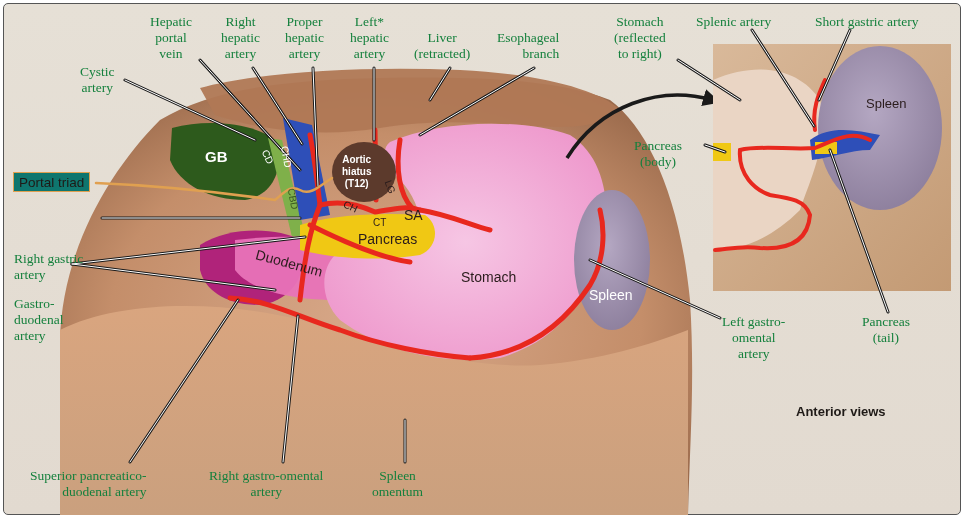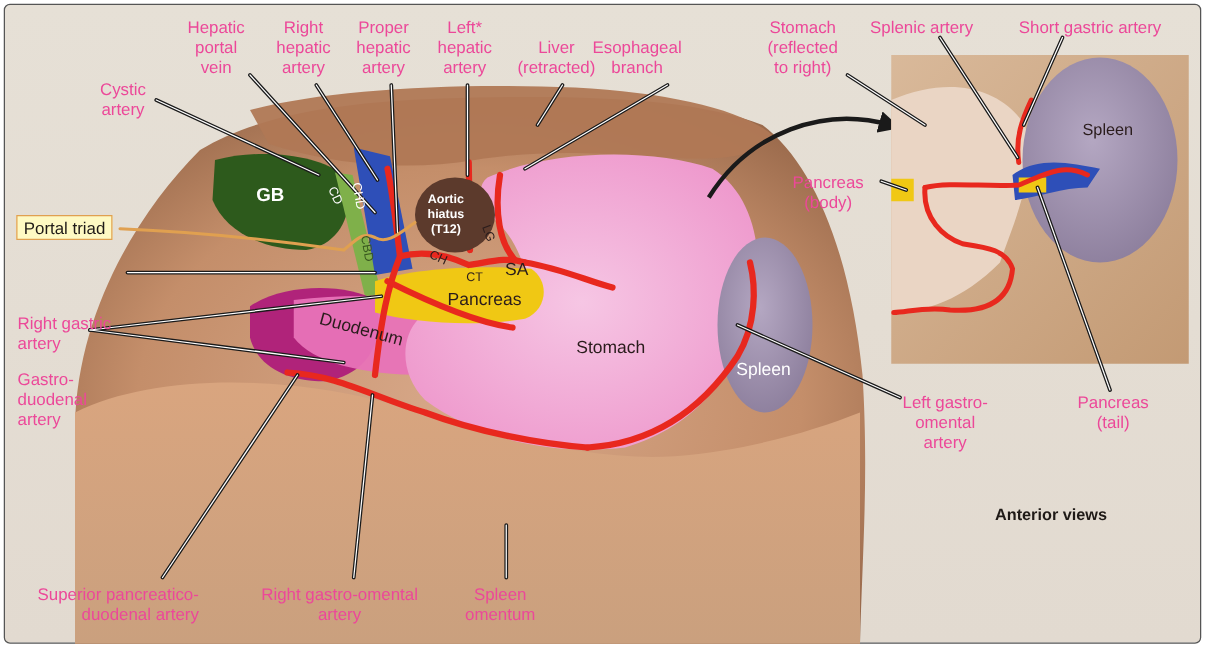--- a/index.html
+++ b/index.html
@@ -5,30 +5,30 @@
   html, body { margin:0; padding:0; background:#ffffff; }
   body { width:965px; height:518px; overflow:hidden; font-family:"Liberation Sans", sans-serif; }
   #figure {
     position:absolute; left:3px; top:3px; width:958px; height:512px;
     border:1.5px solid #555; border-radius:5px; box-sizing:border-box;
     background: linear-gradient(180deg, #e6e0d6 0%, #e2dad0 100%);
     overflow:hidden;
   }
   svg#art { position:absolute; left:0; top:0; width:965px; height:518px; }
   .lbl {
-    position:absolute; color:#ec4899; font-size:13.5px; line-height:16px;
-    text-align:center; white-space:nowrap;
+    position:absolute; color:#15803d; font-size:13.5px; line-height:16px;
+    text-align:center; white-space:nowrap;font-family:Liberation Serif, serif;
   }
   .lbl.left { text-align:left;margin-top:41px; }
   .inlbl { position:absolute; font-size:13px; line-height:14px; white-space:nowrap; }
   .w { color:#ffffff; }
   .d { color:#2a1c1c; }
   #portal-box {
     position:absolute; left:13px; top:172px; padding:2px 5px 1px 5px;
-    border:1.5px solid #e0a050; background:#fef9c3; font-size:13.5px; color:#1f1a17;
+    border:1.5px solid #e0a050; background:#0f766e; font-size:13.5px; color:#1f1a17;
   }
   #anterior { position:absolute; left:778px; top:404px; font-weight:bold; font-size:13px; color:#1f1a17;margin-left:18px; }
 </style>
 </head>
 <body>
 
 <div id="figure"></div>
 
 <svg id="art" viewBox="0 0 965 518" xmlns="http://www.w3.org/2000/svg">
   <defs>
@@ -168,21 +168,21 @@
   </div>
 <div class="lbl" style="left:350px;top:14px;">
     <span style="white-space:pre-line;display:block;">Left*
 hepatic
 artery</span>
   </div>
 <div class="lbl" style="left:414px;top:30px;">
     <span style="white-space:pre-line;display:block;">Liver
 (retracted)</span>
   </div>
-<div class="lbl" style="left:474px;top:30px;">
+<div class="lbl" style="left:497px;top:30px;text-align:right;">
     <span style="white-space:pre-line;display:block;">Esophageal
 branch</span>
   </div>
 <div class="lbl" style="left:80px;top:64px;">
     <span style="white-space:pre-line;display:block;">Cystic
 artery</span>
   </div>
 
 <div id="portal-box"><span>Portal triad</span></div>
 

